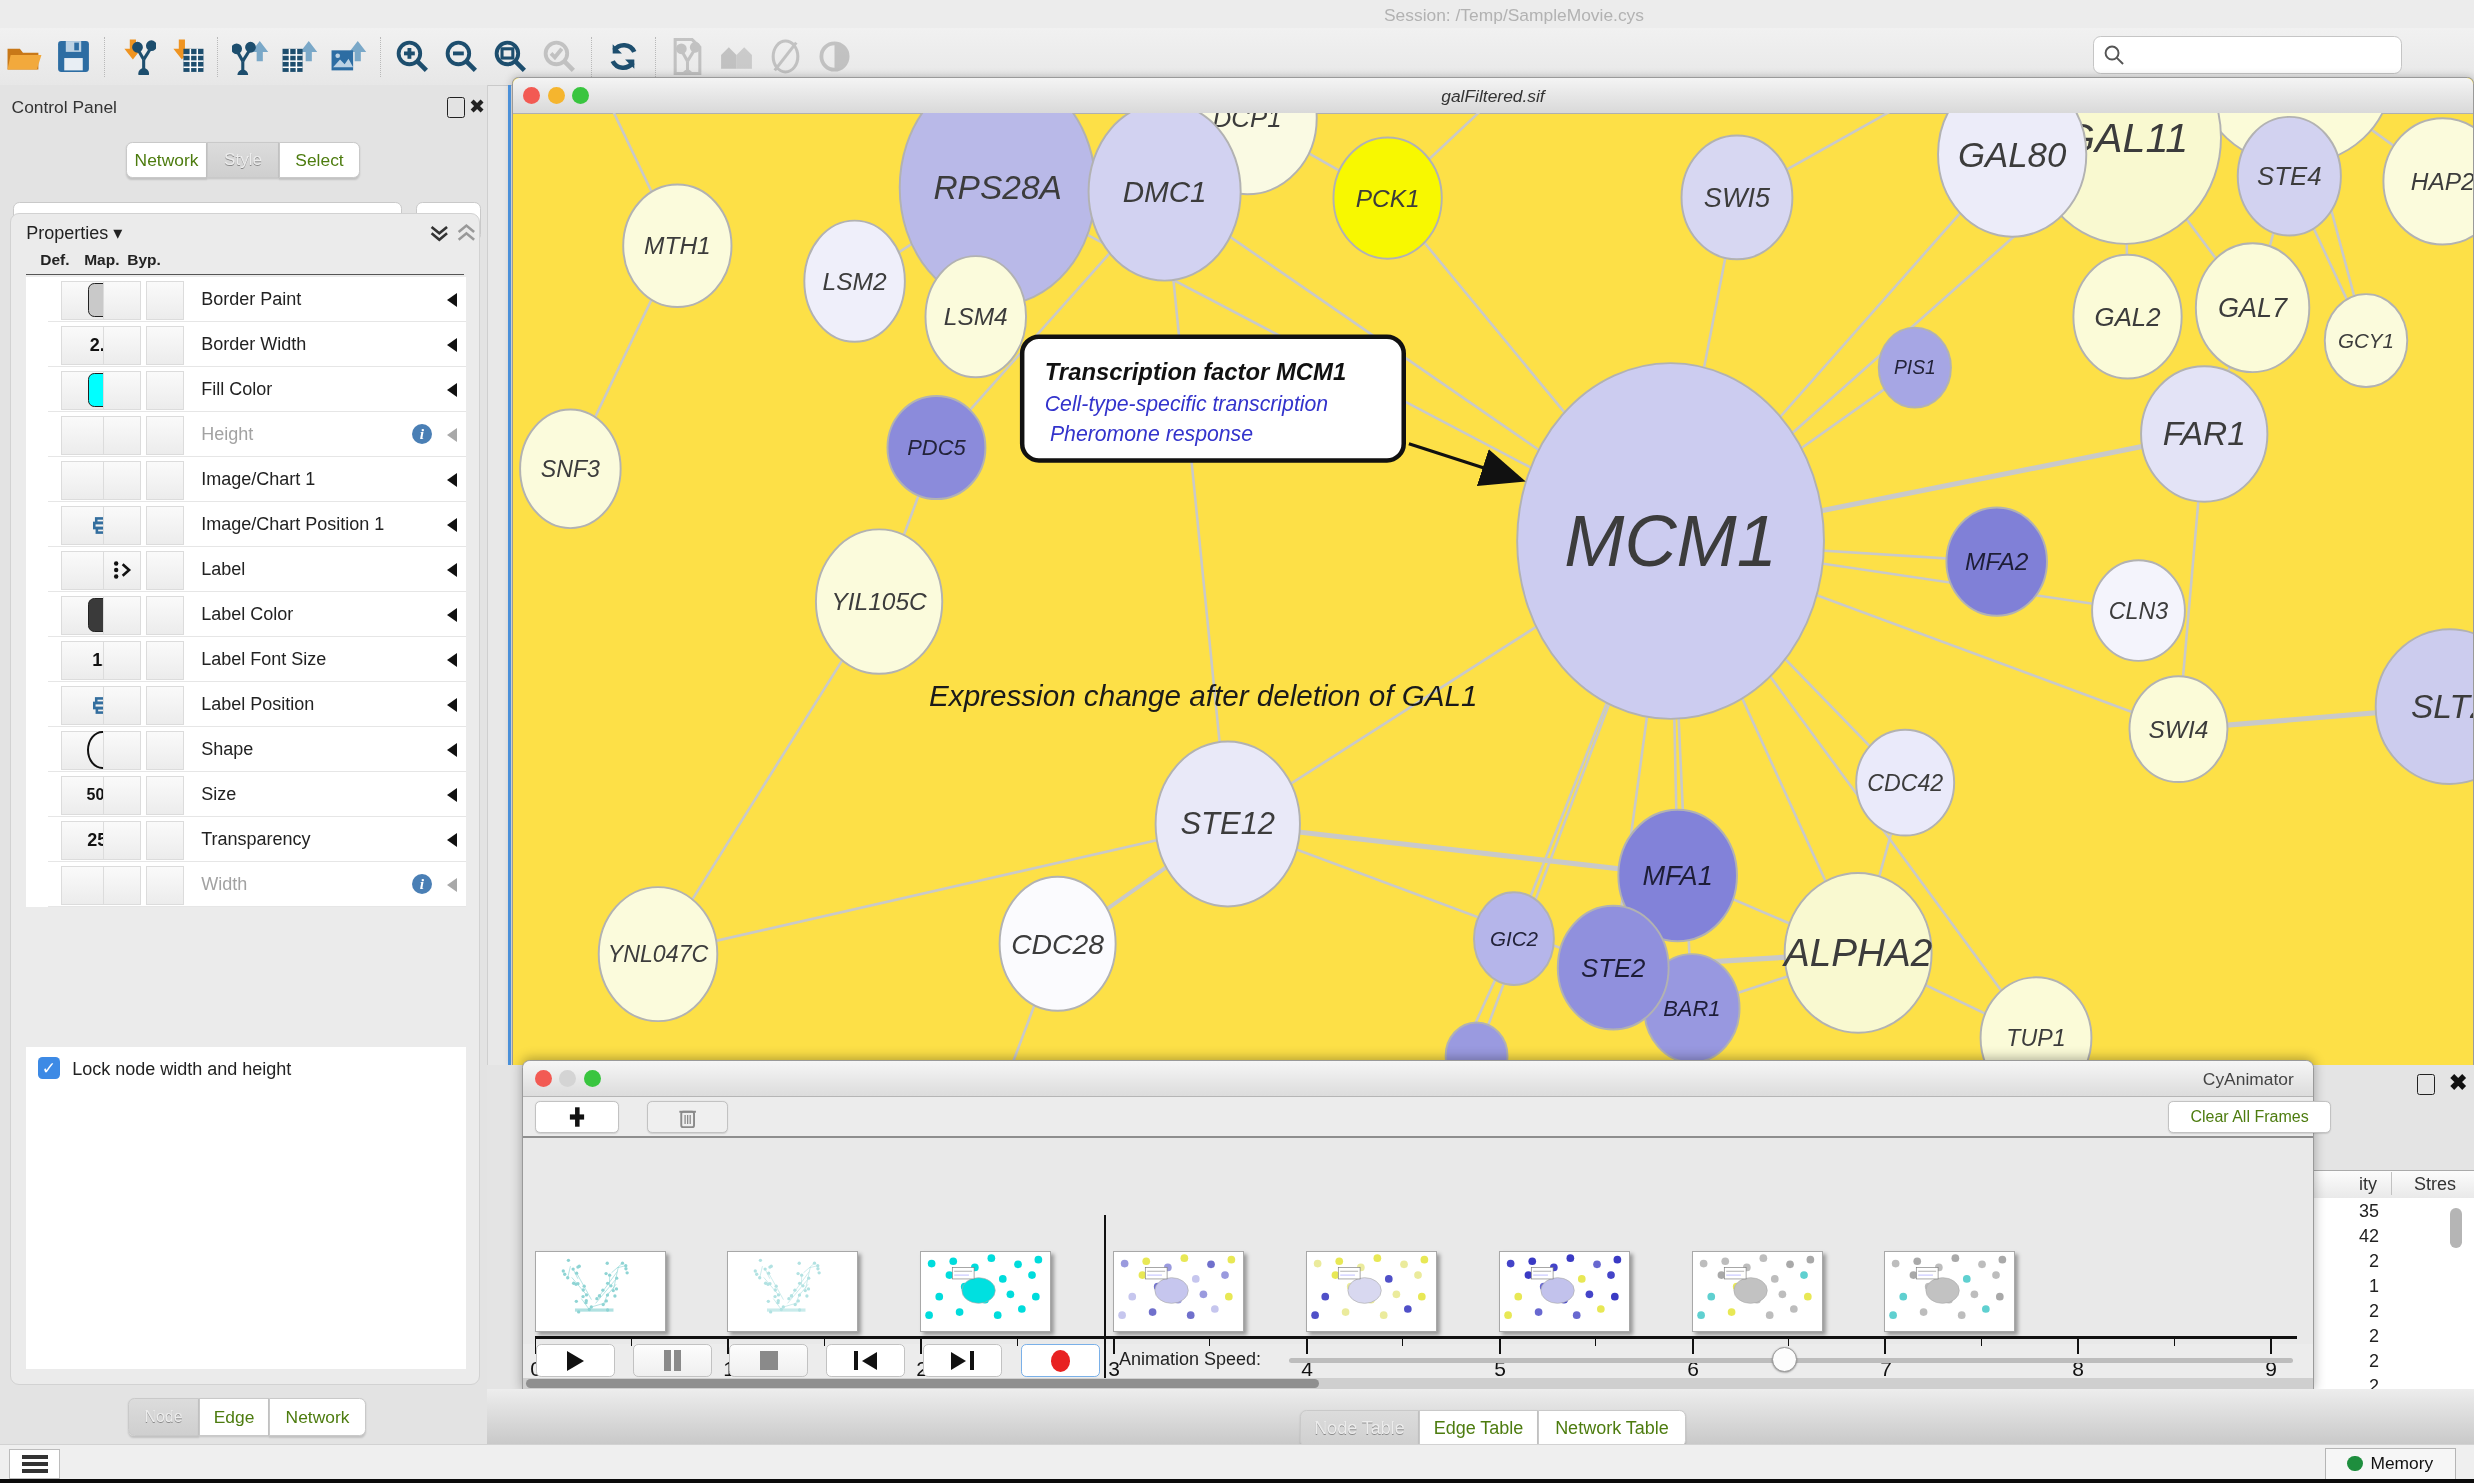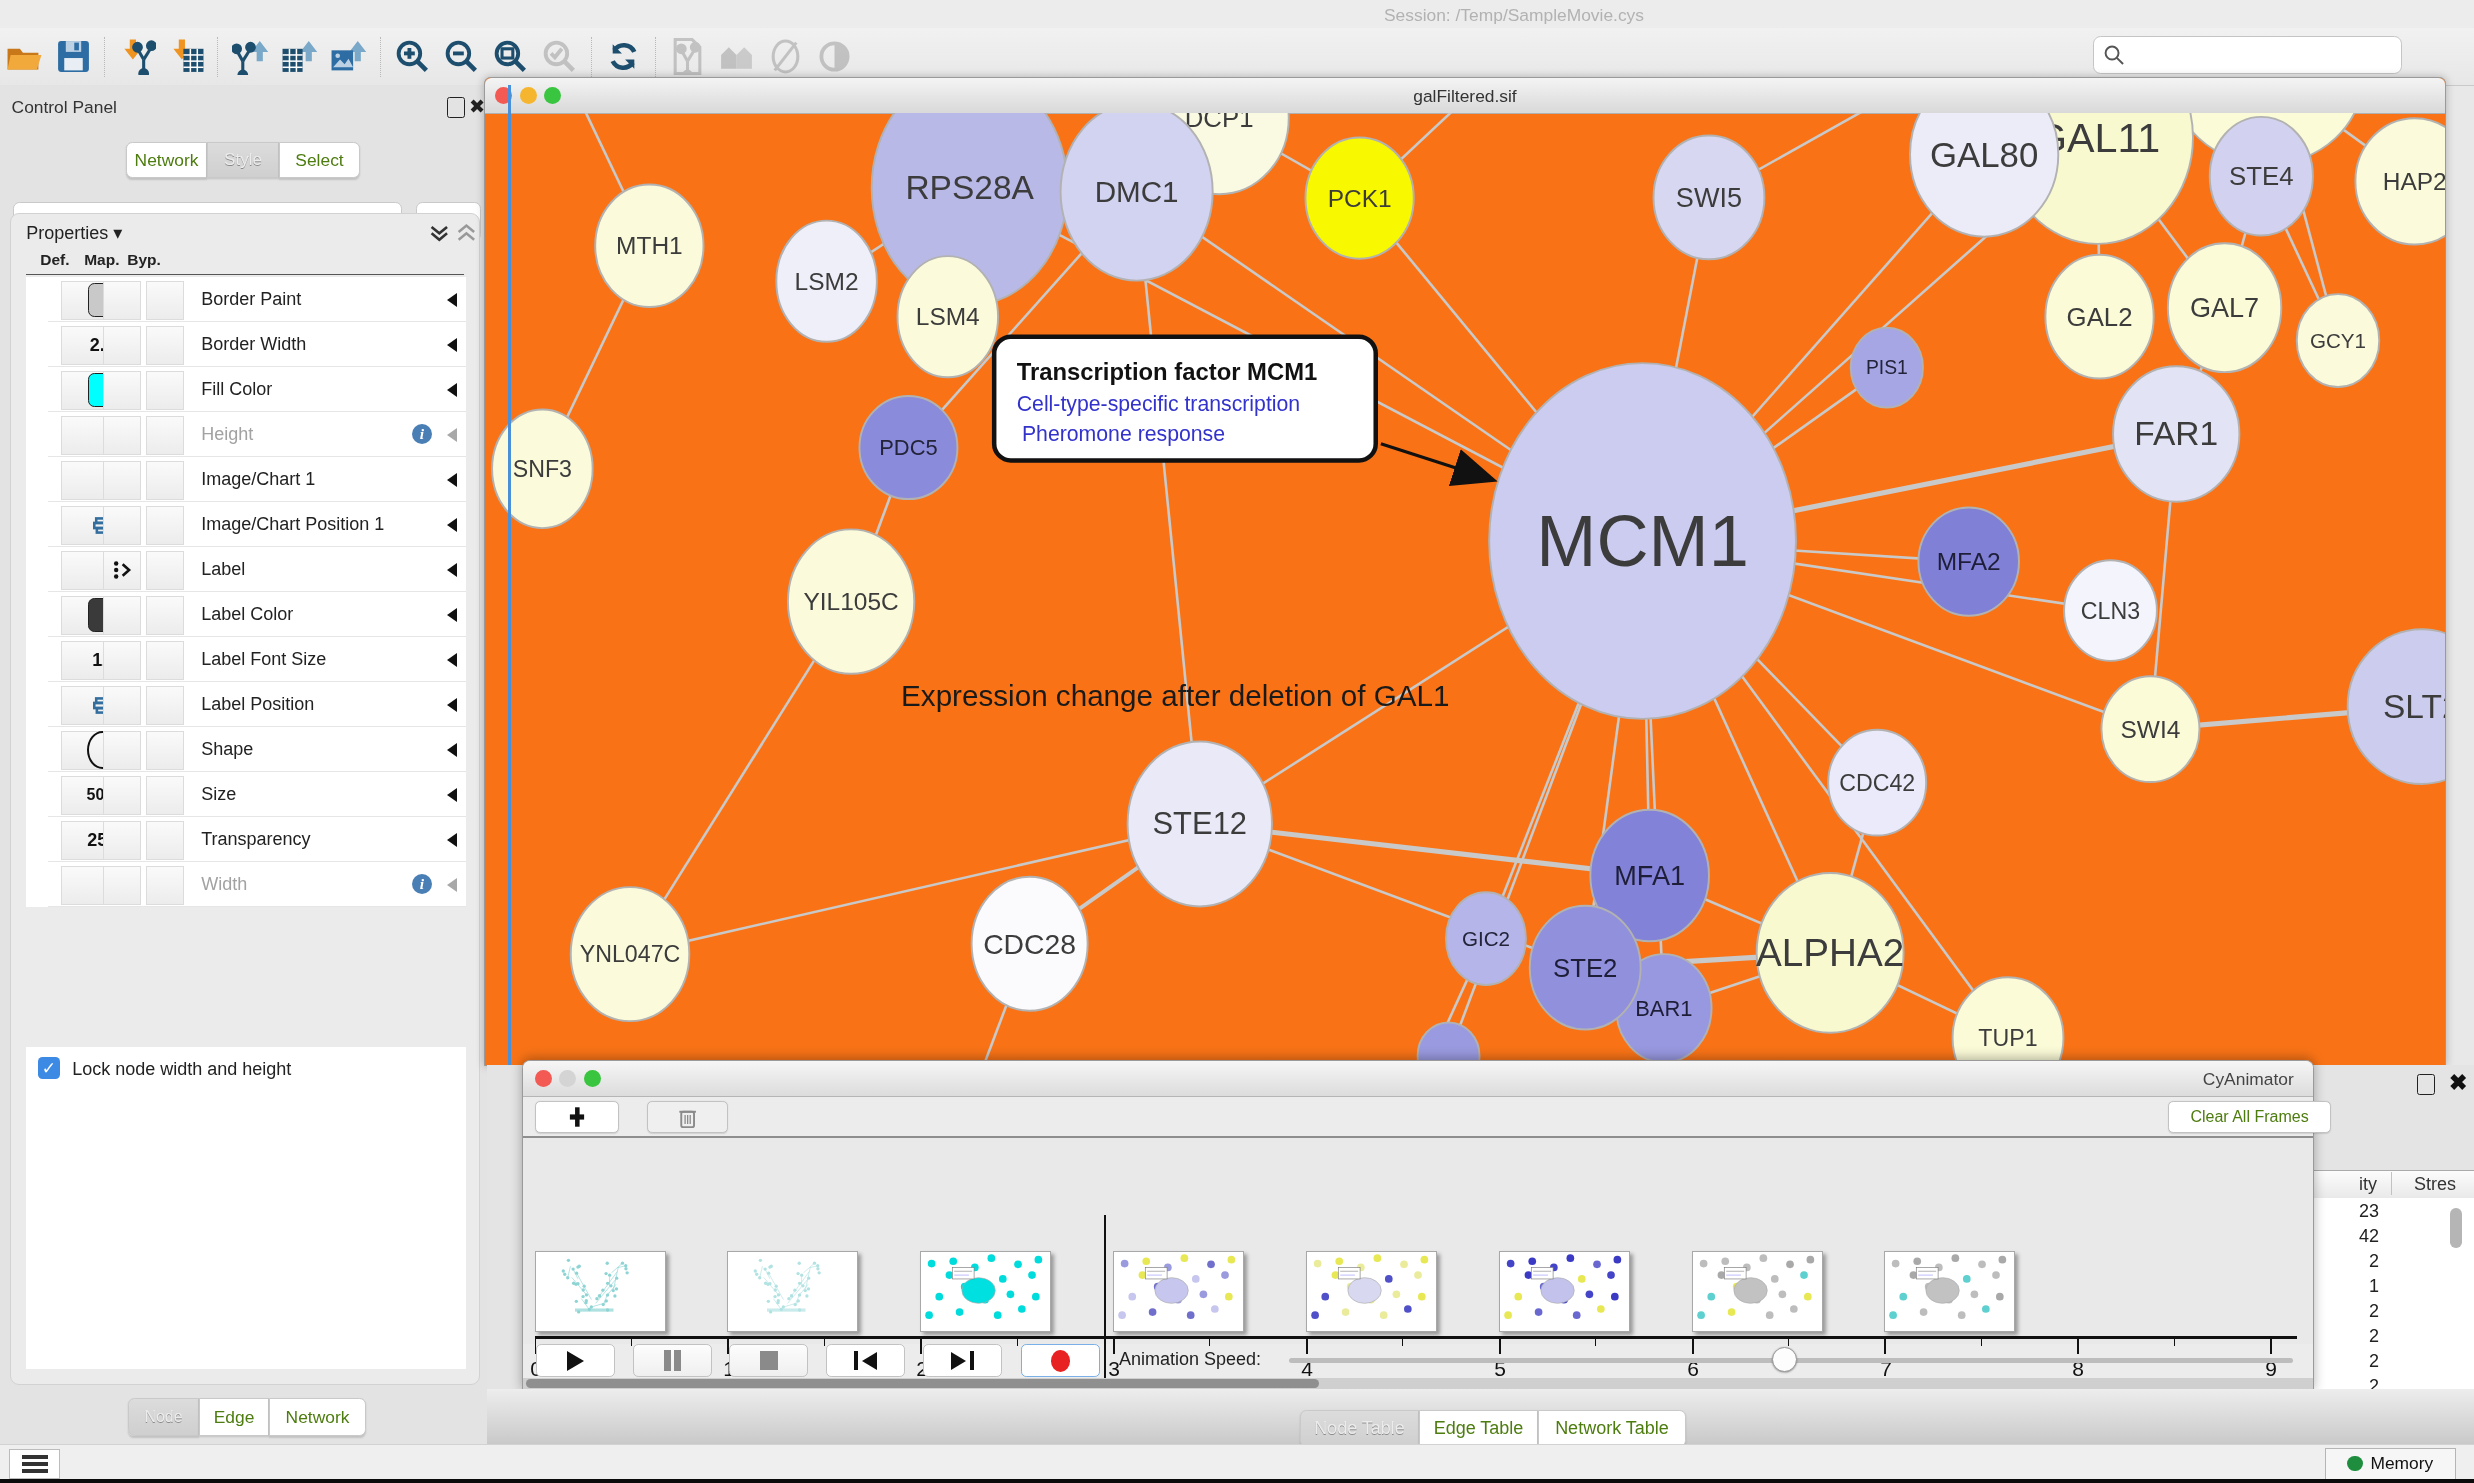--- a/index.html
+++ b/index.html
@@ -58,22 +58,22 @@
   .info{position:absolute;right:34px;top:11.6px;width:20.6px;height:20.6px;border-radius:50%;background:#4a7fb5;
         color:#fff;font-size:15.5px;font-weight:bold;display:flex;align-items:center;justify-content:center;
         font-family:"Liberation Serif",serif;font-style:italic;}
   .shape-ell{width:27px;height:34px;border:2.6px solid #111;border-radius:50%;}
   #lock-row{left:15.5px;top:833px;width:440px;height:45px;background:#fff;}
   #lock-check{position:absolute;left:11.6px;top:10.3px;width:22px;height:22px;background:#3d8ae5;border-radius:4.5px;
               color:#fff;font-size:17px;display:flex;align-items:center;justify-content:center;}
   #lock-label{position:absolute;left:46px;top:11.6px;font-size:18px;color:#222;}
   #props-filler{left:15.5px;top:878px;width:440px;height:277px;background:#fff;}
   
-  #net-window{left:484px;top:77px;width:1960px;height:987px;background:#f97316;border:0.6px solid #9a9a9a;
-              border-radius:6.4px 6.4px 0 0;box-shadow:0 0 9px rgba(0,0,0,.25);}
+  #net-window{left:512px;top:77px;width:1960px;height:987px;background:#fde047;border:0.6px solid #9a9a9a;
+              border-radius:6.4px 6.4px 0 0;box-shadow:0 0 9px rgba(0,0,0,.25);font-style:italic;}
   #net-titlebar{left:0;top:0;width:100%;height:35px;background:linear-gradient(#f4f4f4,#d9d9d9);
                 border-bottom:0.6px solid #b0b0b0;border-radius:6.4px 6.4px 0 0;}
   .mac{width:17px;height:17px;border-radius:50%;top:9px;}
   #net-title{top:7.7px;left:0;width:100%;text-align:center;font-size:17.4px;color:#333;}
   #net-canvas{left:0;top:35px;width:1960px;height:952px;overflow:hidden;}
   #blue-divider{left:508px;top:85px;width:2.6px;height:980px;background:#4a90d9;z-index:8;}
   
   #cyanimator{left:522px;top:1060px;width:1790px;height:329px;background:#ececec;border:0.6px solid #9a9a9a;
               border-radius:7.7px 7.7px 0 0;box-shadow:0 -1.3px 11.6px rgba(0,0,0,.3);z-index:20;}
   #cy-titlebar{left:0;top:0;width:100%;height:35px;background:linear-gradient(#f6f6f6,#dcdcdc);
@@ -497,21 +497,21 @@
 <div class="abs" id="table-panel">
   <div id="tp-float"></div>
   <div id="tp-close">✖</div>
   <div id="tp-header">
     <span id="tp-col1">ity</span>
     <span id="tp-coldiv"></span>
     <span id="tp-col2">Stres</span>
   </div>
   <div id="tp-rows">
       <div class="tprow">
-        <span class="tpval">23</span>
+        <span class="tpval">35</span>
       </div>
       <div class="tprow">
         <span class="tpval">42</span>
       </div>
       <div class="tprow">
         <span class="tpval">2</span>
       </div>
       <div class="tprow">
         <span class="tpval">1</span>
       </div>

